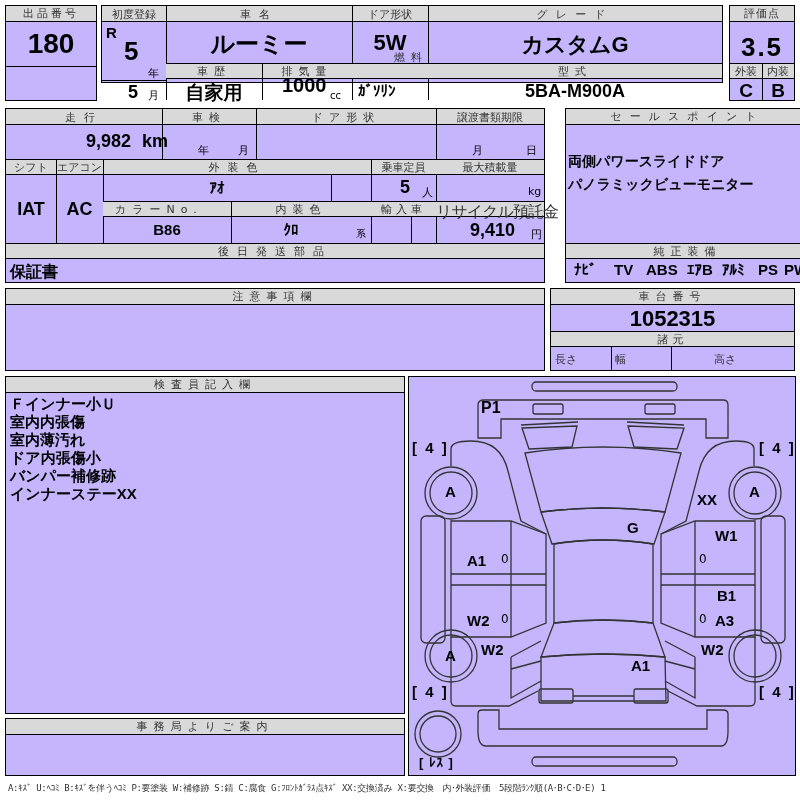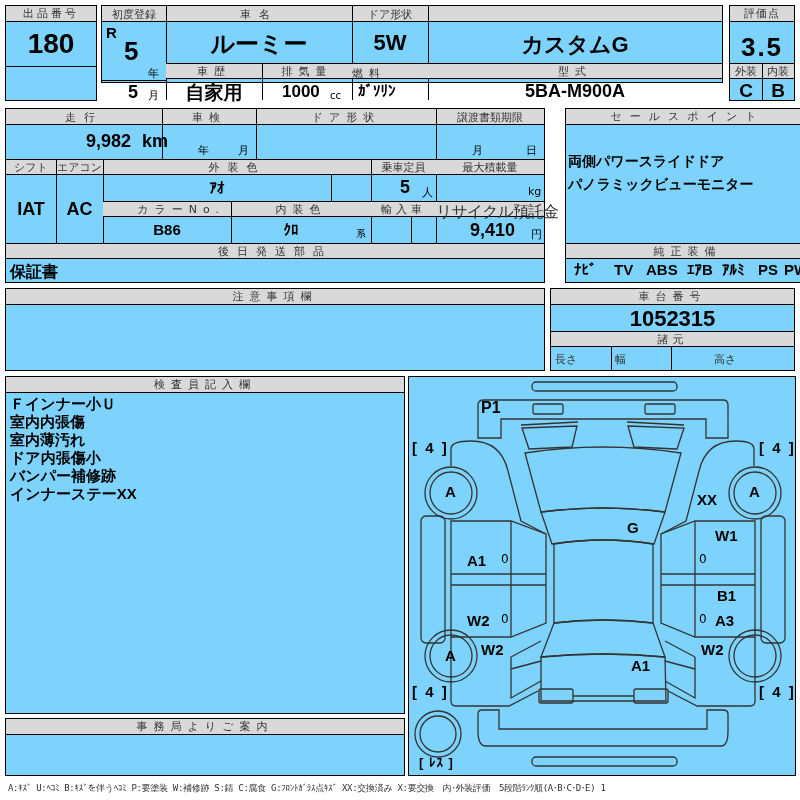--- a/index.html
+++ b/index.html
@@ -1,17 +1,17 @@
 <!DOCTYPE html>
 <html><head>
 <meta charset="utf-8">
 <style>
   * { box-sizing: border-box; margin: 0; padding: 0; }
   body { width: 800px; height: 800px; background: #fff; font-family: "DejaVu Sans", sans-serif; color: #000; position: relative; overflow: hidden; }
-  .box { position: absolute; border: 1px solid #000; background: #7dd3fc; }
+  .box { position: absolute; border: 1px solid #000; background: #c4b5fd; }
   .hdr { position: absolute; background: #d9d9d9; border-bottom: 1px solid #000; font-size: 11px; color: #333; text-align: center; letter-spacing: 3px; line-height: 15px; height: 16px; }
   .t { position: absolute; white-space: nowrap; }
   .big { font-family: "Liberation Sans", sans-serif; font-weight: bold; }
   .vl { position: absolute; width: 1px; background: #000; }
   .hl { position: absolute; height: 1px; background: #000; }
   .gray { position: absolute; background: #d9d9d9; }
   .small { font-size: 11px; color: #333; }
   .legend { position: absolute; left: 8px; top: 782px; font-size: 9px; color: #333; white-space: nowrap; font-family: "DejaVu Sans Mono", monospace; letter-spacing: -0.3px; }
 </style>
 </head>
@@ -22,20 +22,21 @@
   <div class="t big" style="left:0;top:18px;width:90px;text-align:center;font-size:28px;line-height:40px;">180</div>
   <div class="hl" style="left:0;top:60px;width:90px;"></div>
 </div>
 
 <div class="box" style="left:101px;top:5px;width:622px;height:78px;">
 
   <div class="gray" style="left:0;top:0;width:620px;height:16px;border-bottom:1px solid #000;"></div>
   <div class="t small" style="left:0;top:1px;width:64px;text-align:center;">初度登録</div>
   <div class="t small" style="left:64px;top:1px;width:186px;text-align:center;letter-spacing:8px;">車名</div>
   <div class="t small" style="left:250px;top:1px;width:76px;text-align:center;">ドア形状</div>
+  <div class="t small" style="left:326px;top:1px;width:294px;text-align:center;letter-spacing:8px;">グレード</div>
   <div class="vl" style="left:64px;top:0;height:94px;"></div>
   <div class="vl" style="left:250px;top:0;height:94px;"></div>
   <div class="vl" style="left:326px;top:0;height:94px;"></div>
 
   <div class="t big" style="left:4px;top:18px;font-size:15px;">R</div>
   <div class="t big" style="left:22px;top:30px;font-size:26px;">5</div>
   <div class="t" style="left:46px;top:60px;font-size:11px;">年</div>
   <div class="hl" style="left:0;top:74px;width:64px;"></div>
   <div class="t big" style="left:26px;top:76px;font-size:18px;">5</div>
   <div class="t" style="left:46px;top:82px;font-size:11px;">月</div>
@@ -43,25 +44,25 @@
   <div class="t big" style="left:64px;top:22px;width:186px;text-align:center;font-size:24px;">ルーミー</div>
 
   <div class="t big" style="left:250px;top:24px;width:76px;text-align:center;font-size:22px;">5W</div>
 
   <div class="t big" style="left:326px;top:24px;width:294px;text-align:center;font-size:22px;">カスタムG</div>
 
   <div class="gray" style="left:64px;top:57px;width:556px;height:16px;border-top:1px solid #000;border-bottom:1px solid #000;"></div>
   <div class="vl" style="left:160px;top:57px;height:37px;"></div>
   <div class="t small" style="left:64px;top:58px;width:96px;text-align:center;letter-spacing:6px;">車歴</div>
   <div class="t small" style="left:160px;top:58px;width:90px;text-align:center;letter-spacing:6px;">排気量</div>
-  <div class="t small" style="left:250px;top:60px;width:76px;text-align:left;letter-spacing:6px;">燃料</div>
+  <div class="t small" style="left:250px;top:44px;width:76px;text-align:right;letter-spacing:6px;">燃料</div>
   <div class="t small" style="left:326px;top:58px;width:294px;text-align:center;letter-spacing:6px;">型式</div>
 
   <div class="t big" style="left:64px;top:74px;width:96px;text-align:center;font-size:19px;">自家用</div>
-  <div class="t big" style="left:180px;top:76px;font-size:17px;text-align:right;">1000</div>
+  <div class="t big" style="left:180px;top:68px;font-size:20px;text-align:right;">1000</div>
   <div class="t" style="left:228px;top:84px;font-size:10px;">cc</div>
   <div class="t big" style="left:256px;top:76px;font-size:15px;">ｶﾞｿﾘﾝ</div>
   <div class="t big" style="left:326px;top:75px;width:294px;text-align:center;font-size:18px;">5BA-M900A</div>
 </div>
 
 <div class="box" style="left:729px;top:5px;width:66px;height:96px;">
   <div class="hdr" style="left:0;top:0;width:64px;letter-spacing:1px;">評価点</div>
   <div class="t big" style="left:0;top:26px;width:64px;text-align:center;font-size:26px;letter-spacing:2px;">3.5</div>
   <div class="gray" style="left:0;top:57px;width:64px;height:16px;border-top:1px solid #000;border-bottom:1px solid #000;"></div>
   <div class="vl" style="left:32px;top:57px;height:37px;"></div>
@@ -102,21 +103,21 @@
   <div class="t big" style="left:50px;top:90px;width:47px;text-align:center;font-size:18px;">AC</div>
   <div class="vl" style="left:325px;top:66px;height:26px;"></div>
   <div class="t big" style="left:97px;top:70px;width:228px;text-align:center;font-size:15px;">ｱｵ</div>
   <div class="t big" style="left:394px;top:68px;font-size:18px;">5</div>
   <div class="t" style="left:416px;top:76px;font-size:11px;">人</div>
   <div class="t" style="left:522px;top:76px;font-size:11px;">kg</div>
 
   <div class="gray" style="left:97px;top:92px;width:441px;height:16px;border-top:1px solid #000;border-bottom:1px solid #000;"></div>
   <div class="vl" style="left:225px;top:92px;height:42px;"></div>
   <div class="vl" style="left:405px;top:108px;height:26px;"></div>
-  <div class="t small" style="left:91px;top:93px;width:128px;text-align:right;letter-spacing:6px;">カラーNo.</div>
+  <div class="t small" style="left:109px;top:93px;width:128px;text-align:left;letter-spacing:6px;">カラーNo.</div>
   <div class="t small" style="left:225px;top:93px;width:140px;text-align:center;letter-spacing:6px;">内装色</div>
   <div class="t small" style="left:365px;top:93px;width:65px;text-align:center;letter-spacing:4px;">輸入車</div>
   <div class="t small" style="left:430px;top:93px;width:108px;text-align:center;letter-spacing:-1px;font-size:16px;">リサイクル預託金</div>
 
   <div class="t big" style="left:97px;top:112px;width:128px;text-align:center;font-size:15px;">B86</div>
   <div class="t big" style="left:225px;top:112px;width:120px;text-align:center;font-size:15px;">ｸﾛ</div>
   <div class="t" style="left:350px;top:118px;font-size:10px;">系</div>
   <div class="t big" style="left:464px;top:111px;font-size:18px;">9,410</div>
   <div class="t" style="left:525px;top:118px;font-size:11px;">円</div>
 

